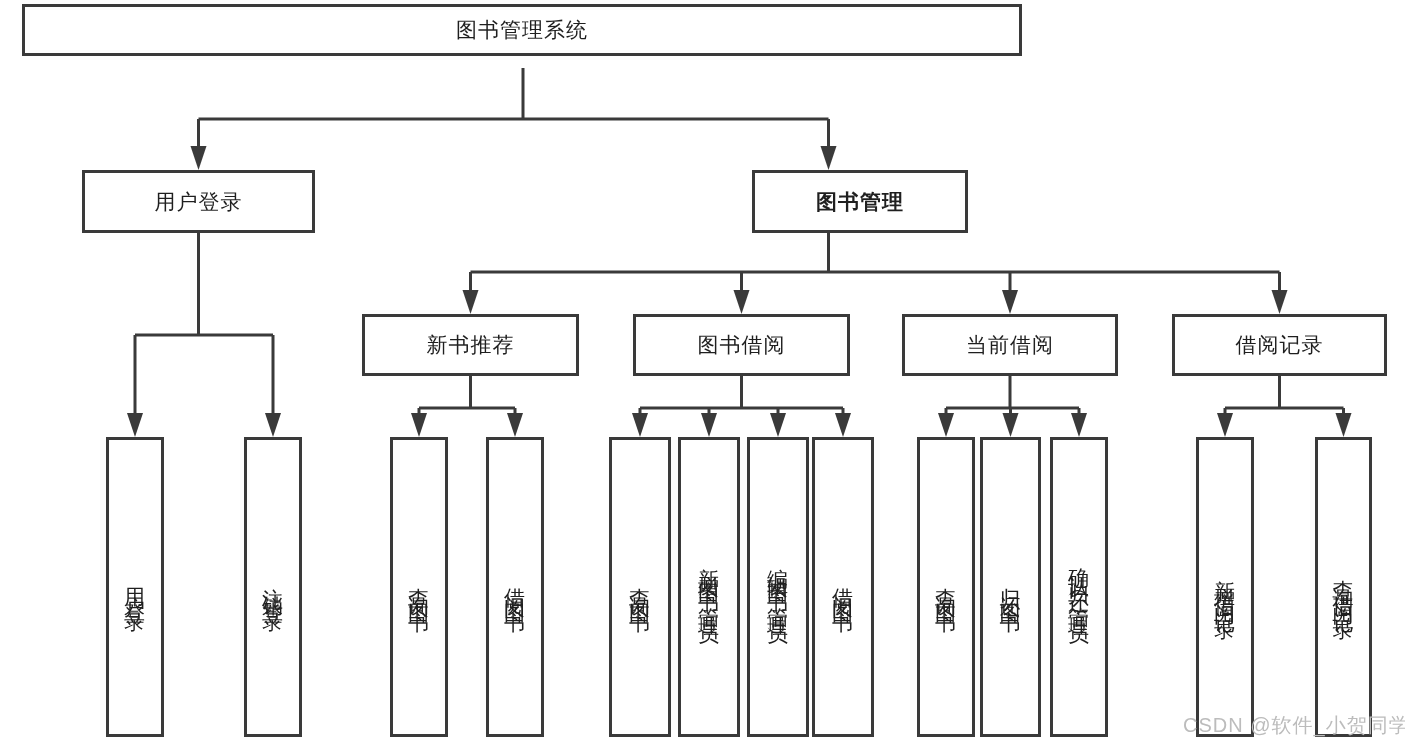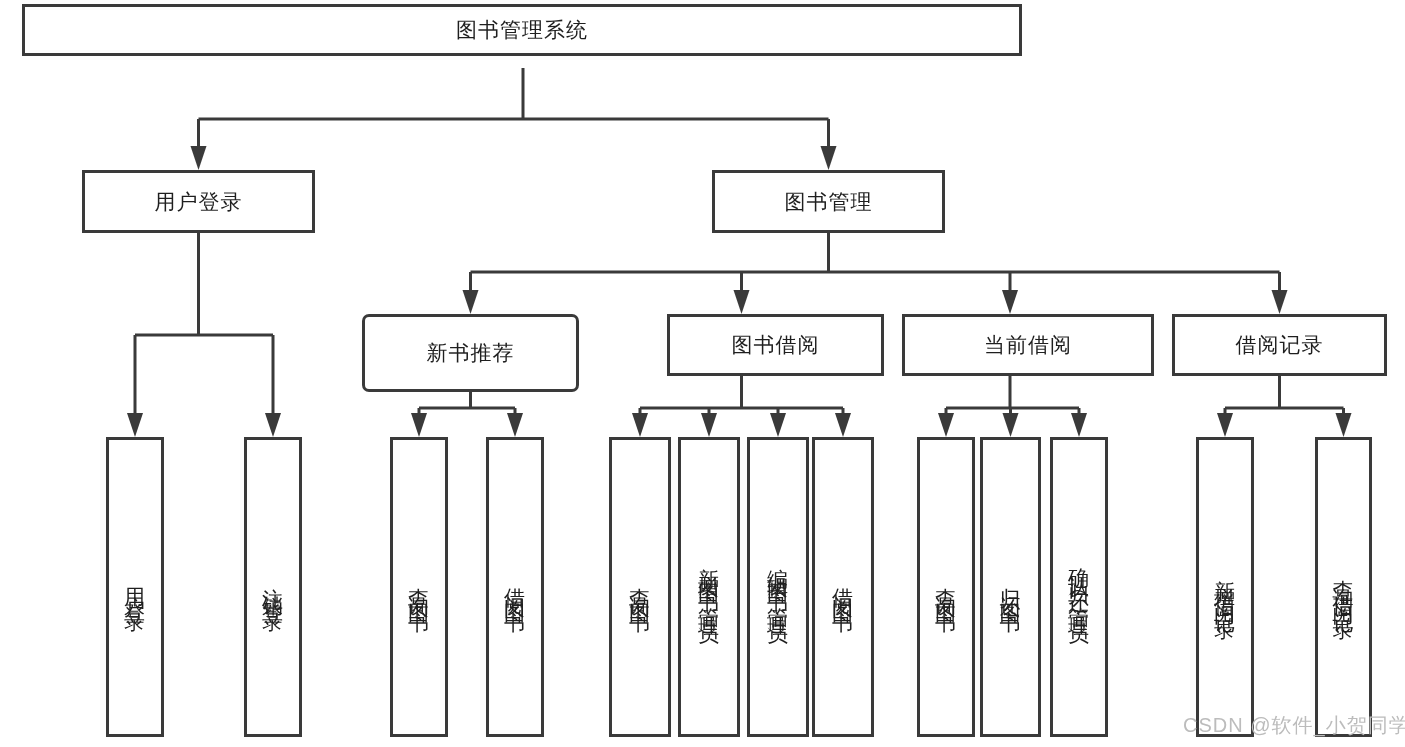--- a/index.html
+++ b/index.html
@@ -37,24 +37,24 @@
   .vbox > span{
     writing-mode:vertical-rl;
     text-orientation:mixed;
     font-size:21px;
     letter-spacing:8px;
     line-height:1;
   }
   
   .n-root       {left:22px;  top:4px;  width:1000px; height:52px;}
   .n-user-login {left:82px;  top:170px; width:233px;  height:63px;}
-  .n-book-mgmt  {left:712px; top:170px; width:233px;  height:63px;}
-  .n-new-rec    {left:362px; top:314px; width:217px;  height:78px;border-radius:7px;}
-  .n-book-borrow{left:633px; top:314px; width:217px;  height:62px;margin-left:34px;}
-  .n-cur-borrow {left:902px; top:314px; width:252px;  height:62px;}
+  .n-book-mgmt  {left:752px; top:170px; width:216px;  height:63px;font-weight:bold;}
+  .n-new-rec    {left:362px; top:314px; width:217px;  height:62px;}
+  .n-book-borrow{left:633px; top:314px; width:217px;  height:62px;}
+  .n-cur-borrow {left:902px; top:314px; width:216px;  height:62px;}
   .n-borrow-rec {left:1172px;top:314px; width:215px;  height:62px;}
   .l1 {left:106px; top:437px; width:58px; height:300px;}
   .l2 {left:244px; top:437px; width:58px; height:300px;}
   .l3 {left:390px; top:437px; width:58px; height:300px;}
   .l4 {left:486px; top:437px; width:58px; height:300px;}
   .l5 {left:609px; top:437px; width:62px; height:300px;}
   .l6 {left:678px; top:437px; width:62px; height:300px;}
   .l7 {left:747px; top:437px; width:62px; height:300px;}
   .l8 {left:812px; top:437px; width:62px; height:300px;}
   .l9 {left:917px; top:437px; width:58px; height:300px;}

